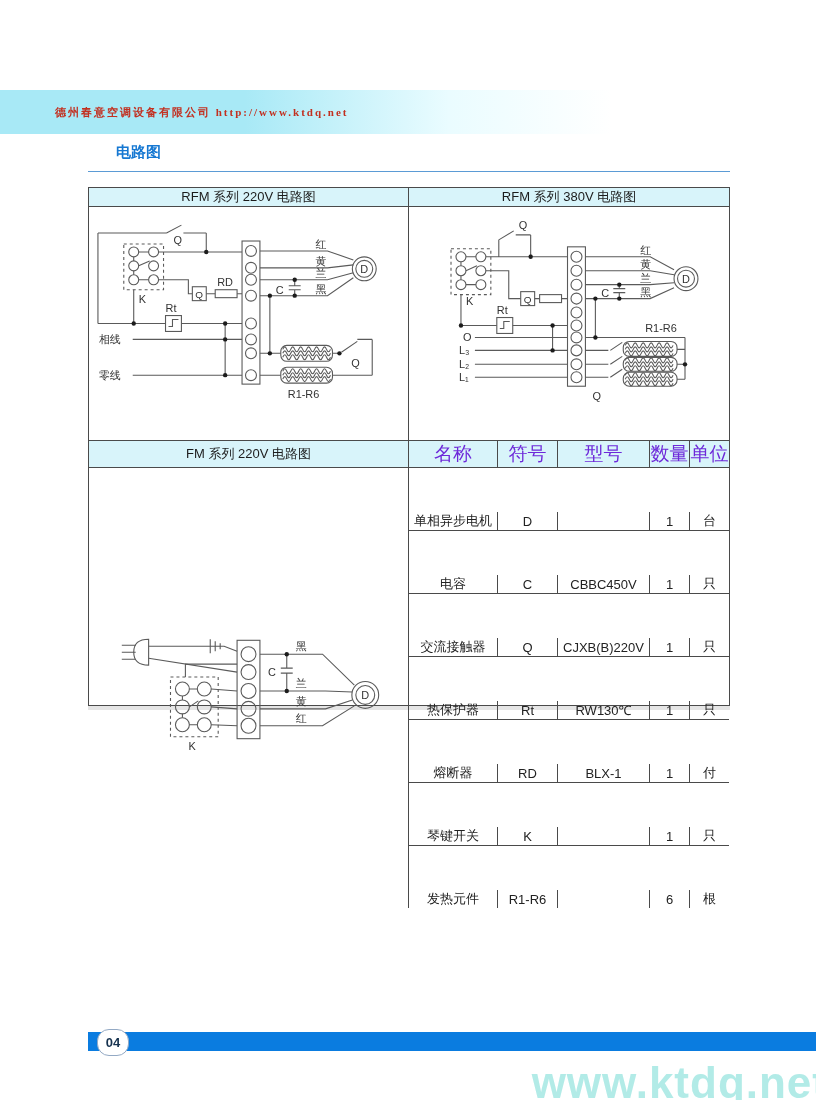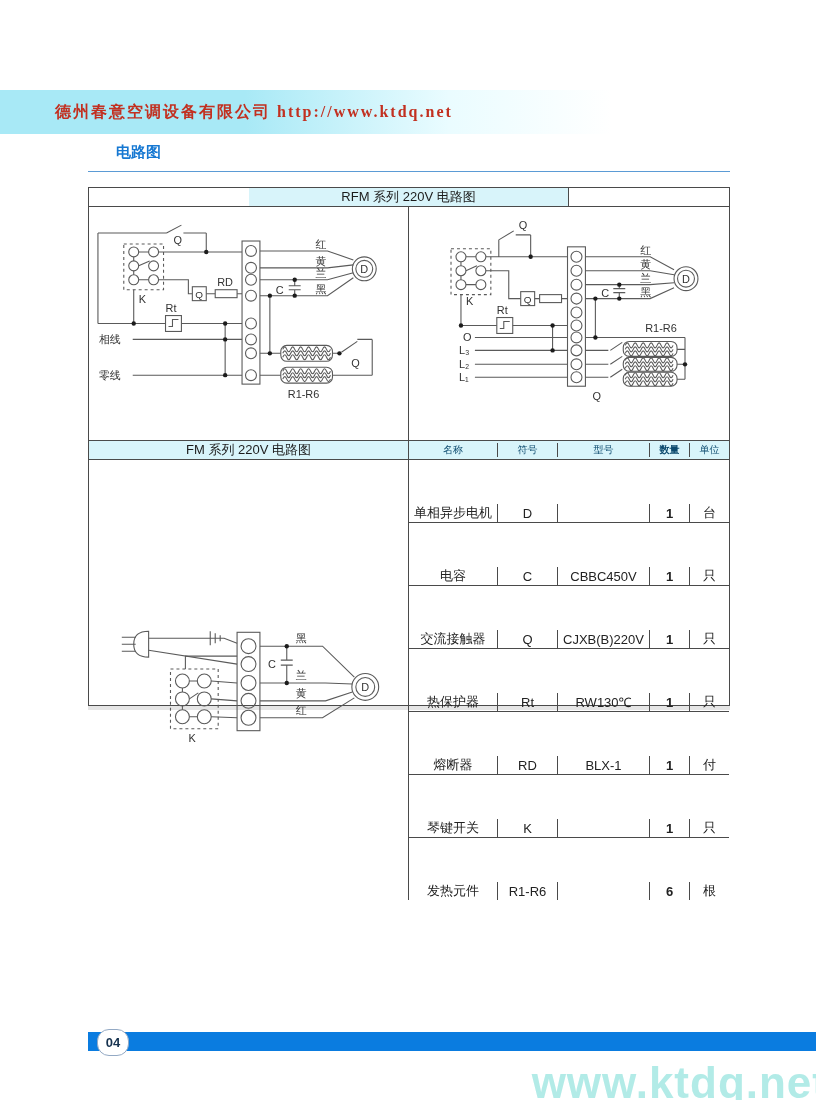--- a/index.html
+++ b/index.html
@@ -2,21 +2,21 @@
 <html style="--band-cyan: #a8e9f6; --title-blue: #1678d2; --thead-bg: #d8f4fa; --footer-blue: #0a7ce0; --hotline-red: #e22a20; --header-red: #c23020; --watermark-cyan: #b2ebe7; --line: #4a4a4a;"><head>
 <meta charset="utf-8">
 <style>
   html,body{margin:0;padding:0;background:#fff;}
   .page{position:relative;width:816px;height:1100px;background:#ffffff;overflow:hidden;
         font-family:"Liberation Sans",sans-serif;}
   
   .top-band{position:absolute;left:0;top:90px;width:100%;height:44px;
             background:linear-gradient(to right,var(--band-cyan) 0%,var(--band-cyan) 30%,#eafcff 55%,#ffffff 75%);
             display:flex;align-items:center;}
-  .company{margin-left:55px;font-family:"Liberation Serif",serif;font-size:16px;
+  .company{margin-left:55px;font-family:"Liberation Serif",serif;font-size:11px;
            color:var(--header-red);letter-spacing:2px;font-weight:bold;}
   
   .section-title{position:absolute;left:88px;top:143px;font-size:15px;font-weight:bold;
                  color:var(--title-blue);padding-left:28px;}
   .rule{position:absolute;left:88px;top:171px;width:642px;border-top:1px solid #5b9bd5;}
   
   .circuit-box{position:absolute;left:88px;top:187px;width:642px;height:519px;
                border:1px solid var(--line);box-sizing:border-box;background:#fff;
                display:flex;flex-direction:column;box-shadow:0 4px 0 rgba(0,0,0,0.10);}
   .row{display:flex;box-sizing:border-box;}
@@ -24,22 +24,22 @@
   .cell{box-sizing:border-box;}
   .br{border-right:1px solid var(--line);}
   .w-half{width:320px;}
   .hdr{background:var(--thead-bg);display:flex;align-items:center;justify-content:center;
        font-size:13px;color:#1c1c1c;}
   .r-titles{height:28px;justify-content:center;}
   .r-diagrams{height:234px;}
   .r-subhead{height:27px;}
   .r-table{flex:1;}
   .thead-cells{display:flex;width:320px;}
-  .tc{display:flex;align-items:center;justify-content:center;font-size:10px;color:#0c4a6e;box-sizing:border-box;}
-  .c0{width:89px;}.c1{width:60px;}.c2{width:92px;}.c3{width:40px;font-weight:bold;}.c4{flex:1;}
+  .tc{display:flex;align-items:center;justify-content:center;font-size:19px;color:#6d28d9;box-sizing:border-box;}
+  .c0{width:89px;}.c1{width:60px;}.c2{width:92px;}.c3{width:40px;}.c4{flex:1;}
   .tbody{display:flex;flex-direction:column;width:320px;}
   .trow{display:flex;flex:1;border-bottom:1px solid var(--line);}
   .trow:last-child{border-bottom:none;}
   .trow .tc{font-size:13px;color:#222;margin-top:44px;}
   .fm-cell{display:flex;flex-direction:column;}
   .dia{display:block;width:100%;height:100%;}
   .dia .wire{stroke:#5a5a5a;fill:none;stroke-width:1.1;}
   .dia text{font-family:"Liberation Sans",sans-serif;font-size:11px;fill:#333;stroke:none;}
   .dia .dot{fill:#1c1c1c;stroke:none;}
   
@@ -77,20 +77,21 @@
     <span class="company">德州春意空调设备有限公司 http://www.ktdq.net</span>
   </div>
 
   <div class="section-title">电路图</div>
   <div class="rule"></div>
 
   <div class="circuit-box">
 
     <div class="row r-titles bb">
       <div class="cell w-half br hdr">RFM 系列 220V 电路图</div>
+      <div class="cell w-half hdr">RFM 系列 380V 电路图</div>
     </div>
 
     <div class="row r-diagrams bb">
       <div class="cell w-half br">
         <svg class="dia" viewBox="0 0 321 234">
           <g class="wire">
             <use href="#kb" x="35" y="37"></use>
             <path d="M9,26 V117 M9,26 H78 M78,26 L93,18 M95,26 H118 M118,26 V45 M70,45 H154"></path>
             <path d="M70,73 H100 V87 H104 M118,87 H127 M149,87 H154"></path>
             <rect x="104" y="80" width="14" height="14"></rect>

